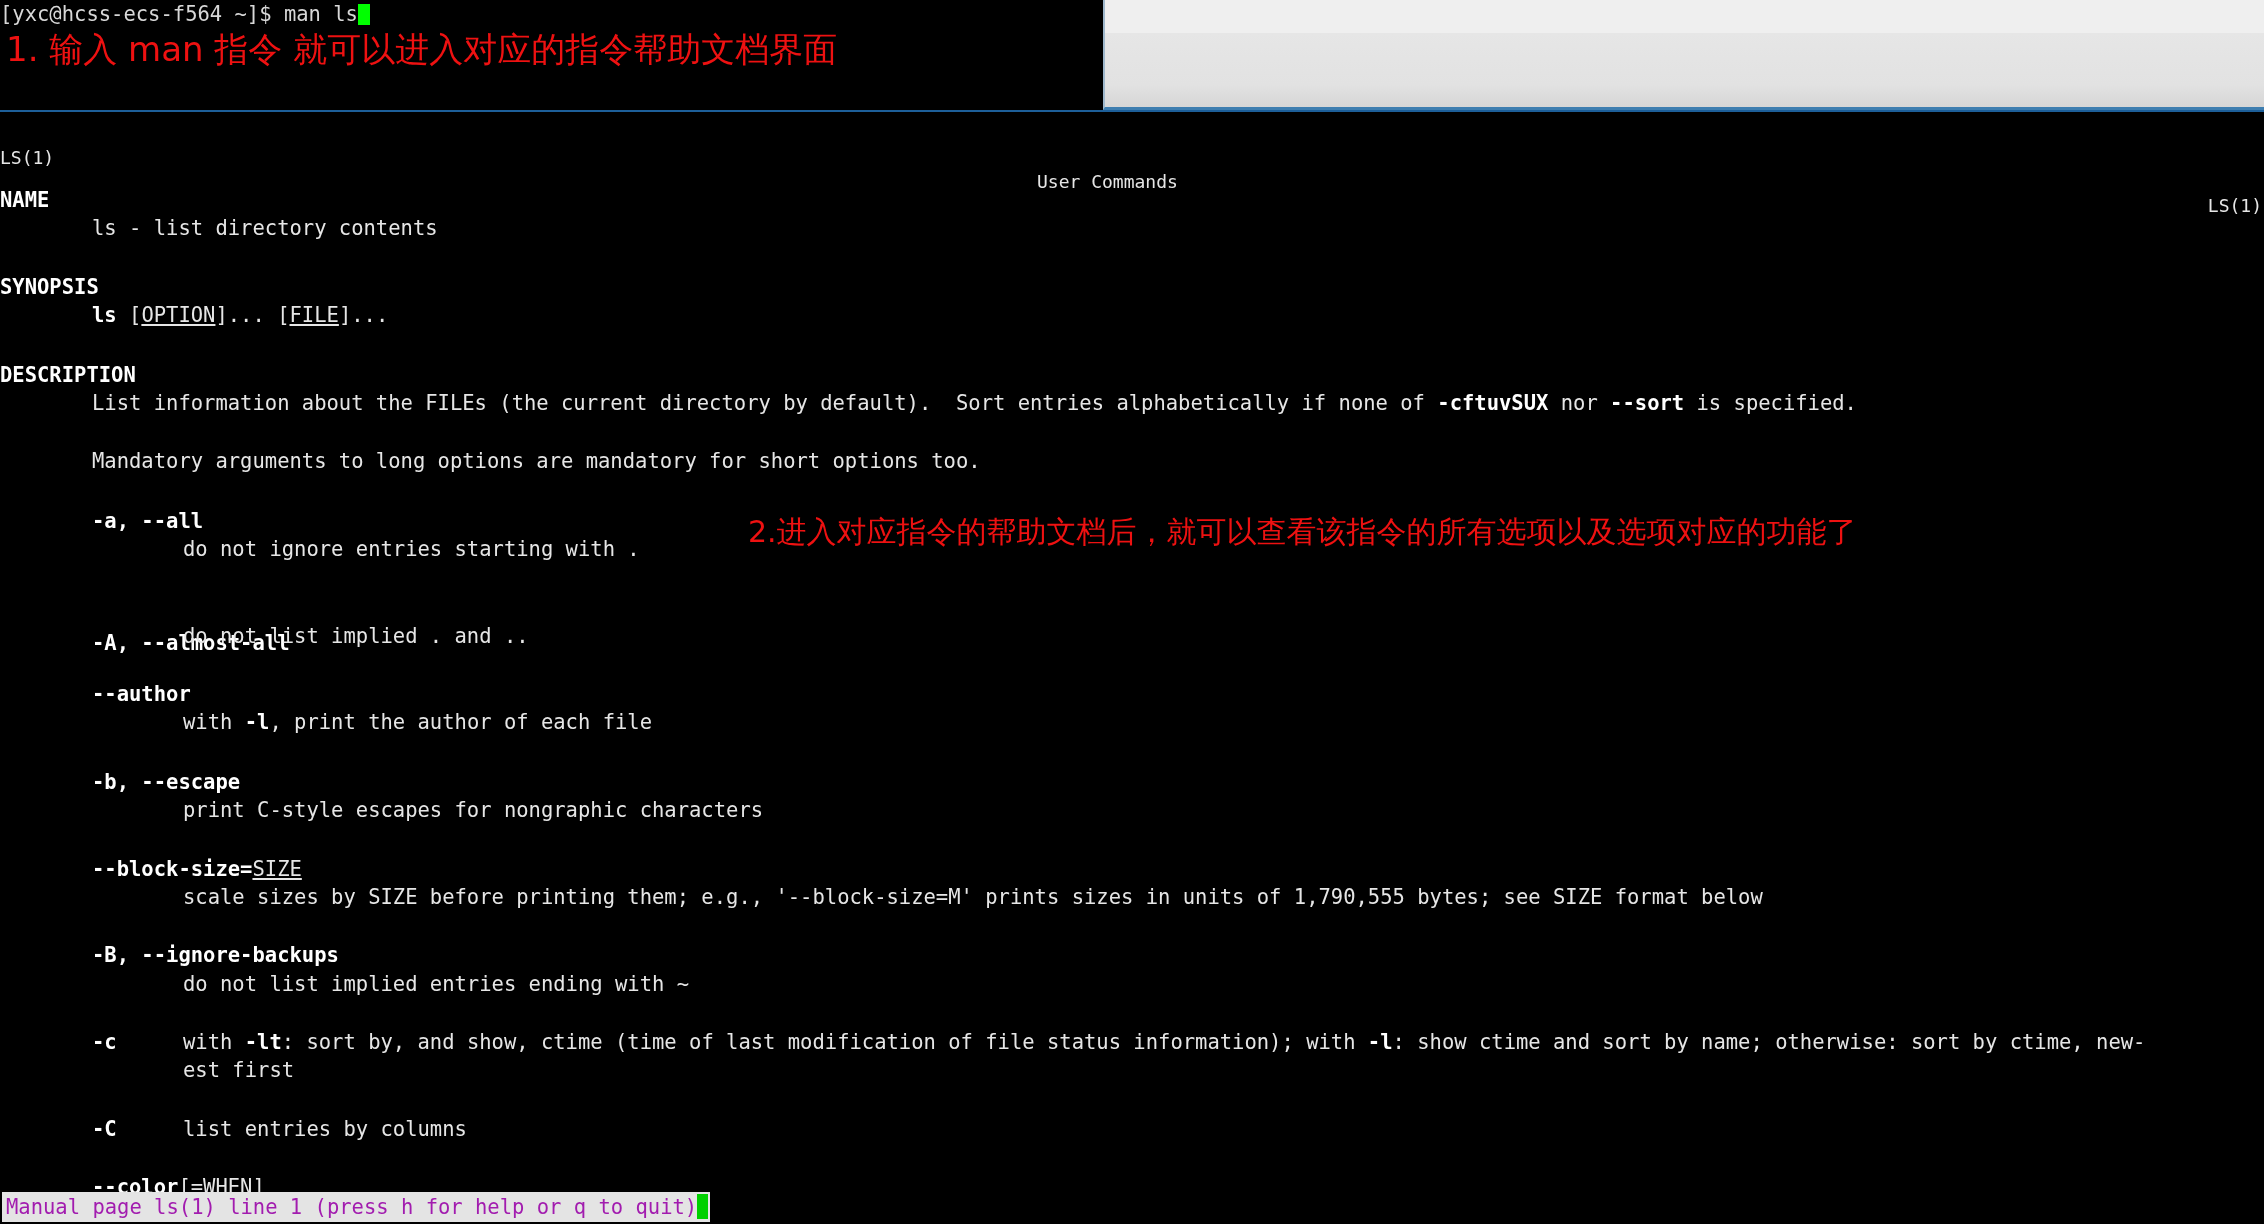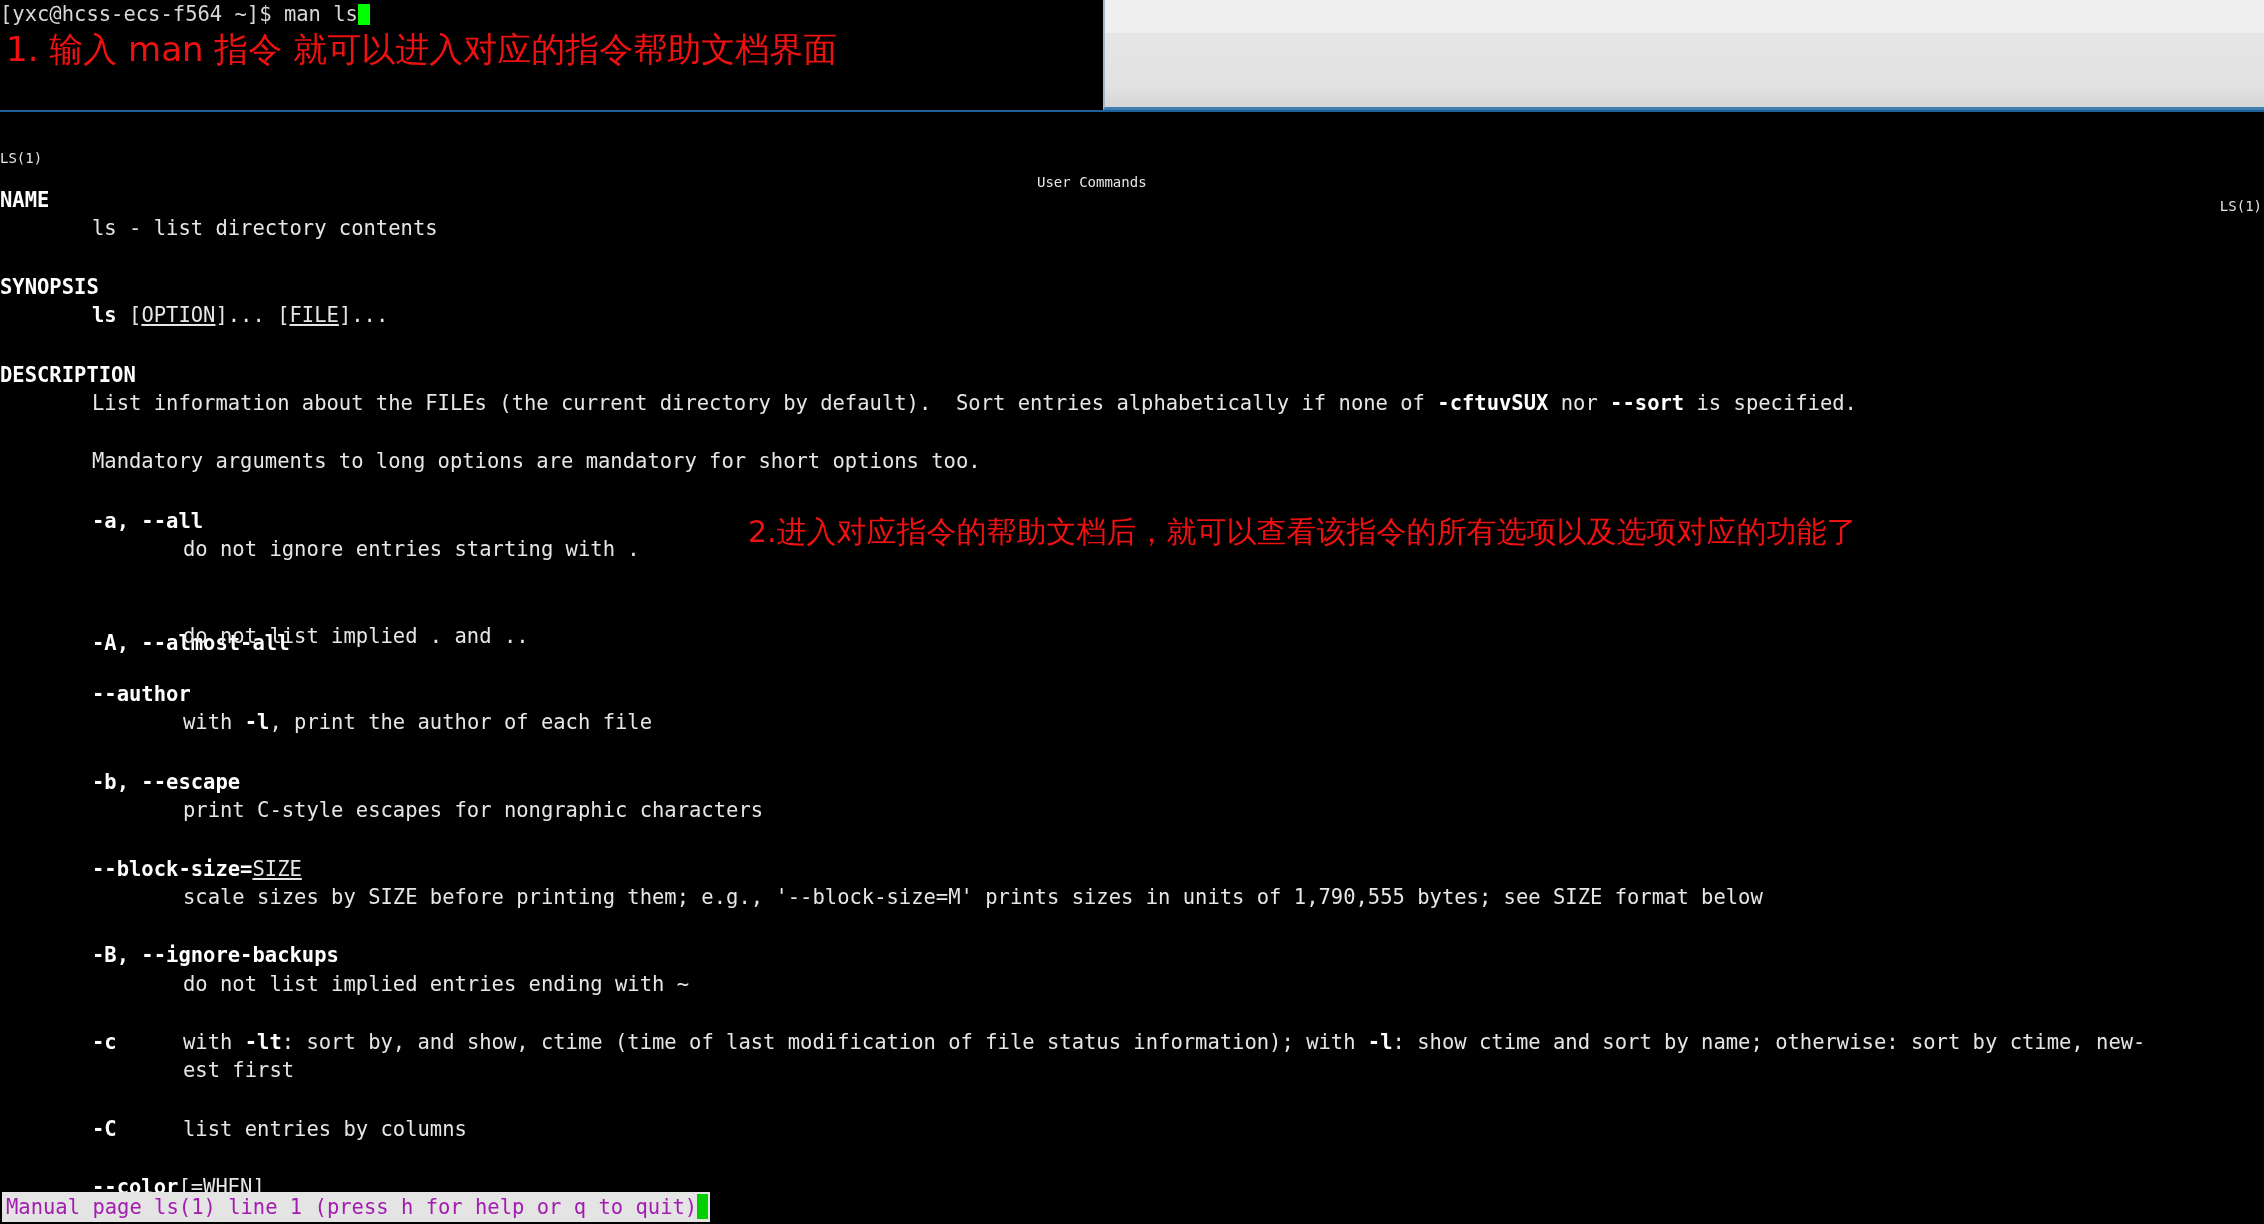--- a/index.html
+++ b/index.html
@@ -104,21 +104,21 @@
   b.man-b { font-weight: bold; color: #ffffff; }
   u.man-u { text-decoration: underline; }
 
   .hdr-row {
     position: absolute;
     left: 0;
     top: 10px;
     width: 2264px;
     display: block;
     white-space: pre;
-    font-size: 14px;
+    font-size: 18px;
     line-height: 24px;
     color: #e6e6e6;
   }
   .hdr-left  { position: absolute; left: 0px;  white-space: pre; }
   .hdr-mid   { position: absolute; left: 1037px; white-space: pre; }
   .hdr-right { position: absolute; right: 2px; white-space: pre; }
 
   
   .status-bar {
     position: absolute;

